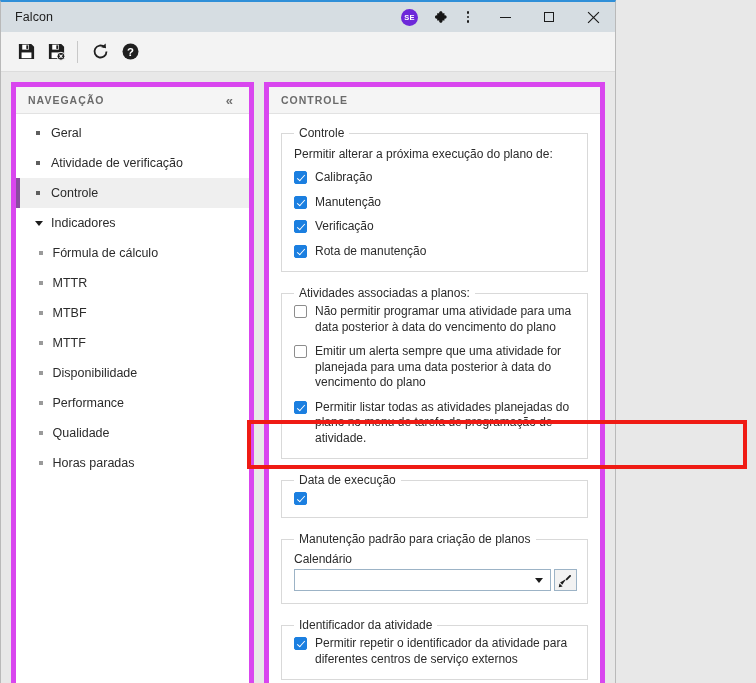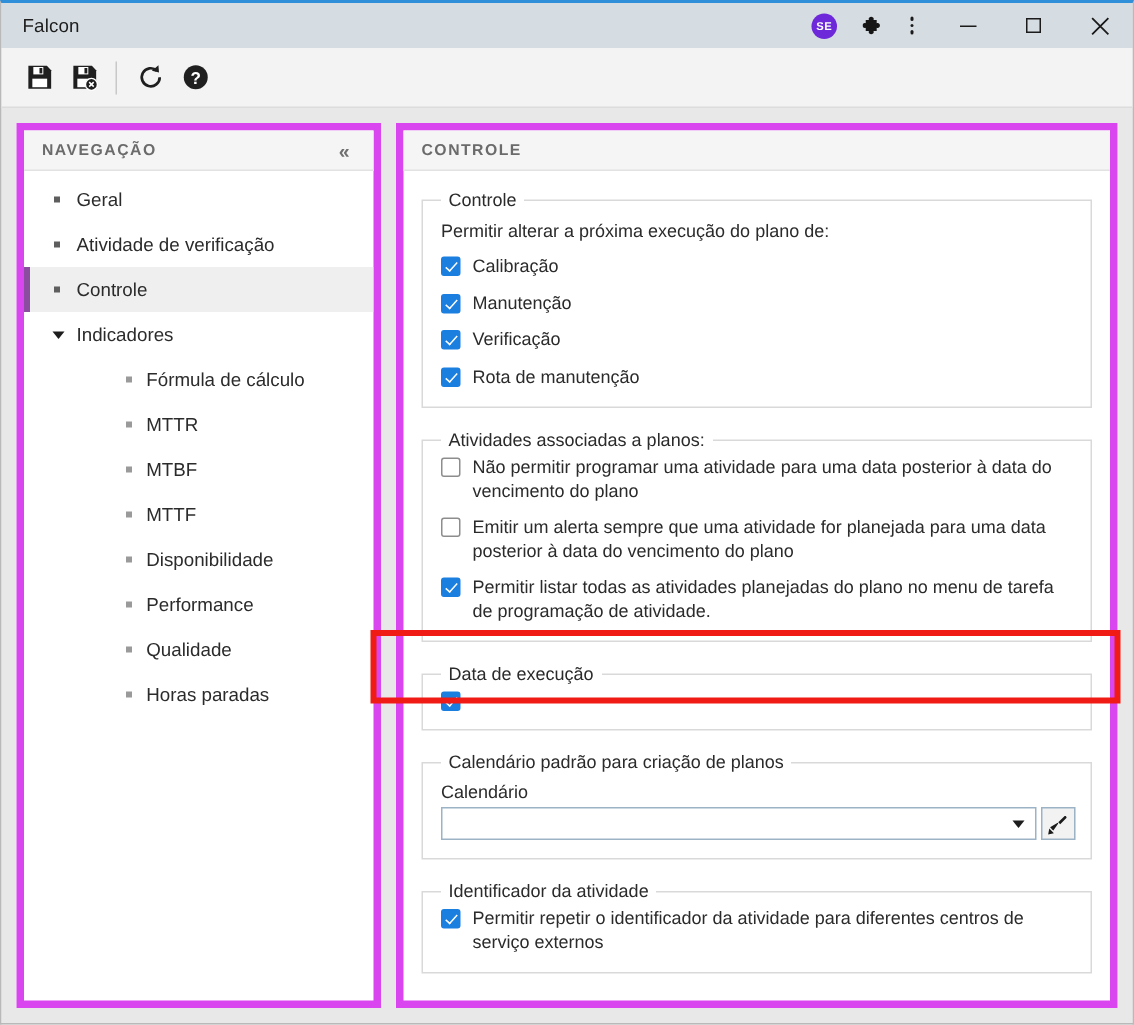--- a/index.html
+++ b/index.html
@@ -11,21 +11,21 @@
     height: 683px;
     background: #e8e8e8;
     font-family: "Liberation Sans", sans-serif;
     font-size: 12px;
     color: #2b2b2b;
     overflow: hidden;
   }
   .window {
     position: absolute;
     left: 0; top: 0;
-    width: 756px;
+    width: 616px;
     height: 683px;
     box-sizing: border-box;
     background: #e8e8e8;
     border: 1px solid #b9b9b9;
     border-top: 2px solid #2f8fd8;
     display: flex;
     flex-direction: column;
   }
   
   .titlebar {
@@ -174,21 +174,21 @@
   .nav-item {
     position: relative;
     display: flex;
     align-items: center;
     height: 30px;
     padding-left: 20px;
     font-size: 12.5px;
     color: #2b2b2b;
     box-sizing: border-box;
   }
-  .nav-item.child { padding-left: 68px; font-size: 12.5px; }
+  .nav-item.child { padding-left: 23px; font-size: 12.5px; }
   .nav-item.active {
     background: #efefef;
   }
   .nav-item.active::before {
     content: "";
     position: absolute;
     left: 0; top: 0; bottom: 0;
     width: 4px;
     background: #8a4da0;
   }
@@ -506,21 +506,21 @@
         <fieldset class="group">
           <legend>Data de execução</legend>
           <div id="cb-data">
               <div class="cb-row">
                 <span class="cbx checked"></span>
               </div>
             </div>
         </fieldset>
 
         <fieldset class="group">
-          <legend>Calendário padrão para criação de planos</legend>
+          <legend>Manutenção padrão para criação de planos</legend>
           <div class="field-label">Calendário</div>
           <div class="combo-row">
             <div class="combo">
               <span class="combo-value"></span>
               <span class="combo-arrow"></span>
             </div>
             <div class="brush-btn">
               <svg width="15" height="15" viewBox="0 0 16 16">
                 <path fill="#1b1b1b" d="M13.6 2.4c-.4-.4-1-.4-1.4 0L8 6.6l1.4 1.4 4.2-4.2c.4-.4.4-1 0-1.4z"></path>
                 <path fill="#1b1b1b" d="M7.6 7 2.2 10.2l1.3 1.3 1 1 3.5-5.1z"></path>

